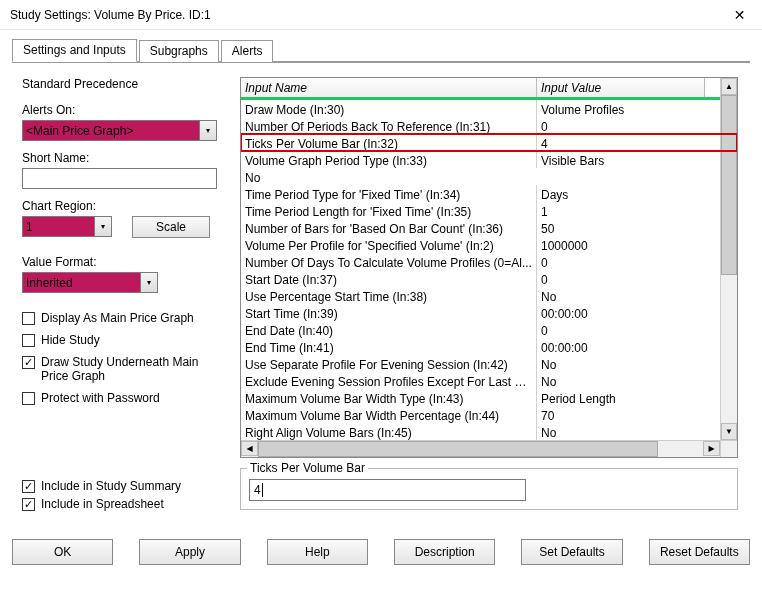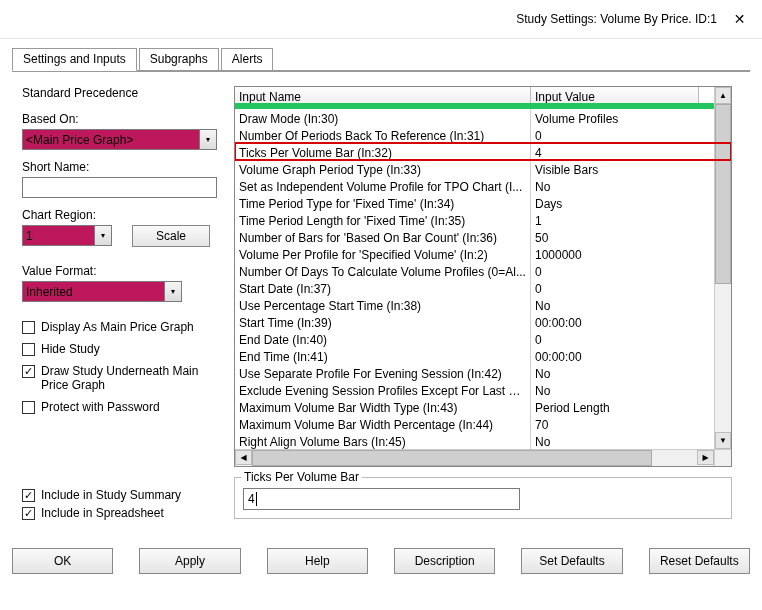--- a/index.html
+++ b/index.html
@@ -7,43 +7,42 @@
     margin: 0;
     font-family: "Segoe UI", Tahoma, sans-serif;
     font-size: 12px;
     background: #fff;
     color: #000;
     width: 762px;
     height: 610px;
     overflow: hidden;
   }
   .titlebar {
-    height: 39px;
+    height: 30px;
     display: flex;
     align-items: center;
     padding: 0 0 0 10px;
     border-bottom: 1px solid #e5e5e5;
-    text-align: right;
   }
   .titlebar .title { flex: 1; }
   .close-btn {
     width: 45px;
     height: 30px;
     display: flex;
     align-items: center;
     justify-content: center;
     font-size: 14px;
     cursor: default;
   }
   .content {
     padding: 8px 12px 10px 12px;
   }
   .tabs {
     display: flex;
-    align-items: flex-start;
+    align-items: center;
     position: relative;
     margin-bottom: 0;
   }
   .tab {
     border: 1px solid #999;
     border-bottom: none;
     padding: 3px 10px 4px 10px;
     margin-right: 2px;
     background: #fff;
     position: relative;
@@ -56,21 +55,21 @@
   }
   .tab-border {
     border: 1px solid #999;
     height: 0;
     margin-top: 0;
   }
   .tab-panel {
     border-left: 0;
     padding: 14px 6px 8px 10px;
     display: flex;
-    gap: 2px;
+    gap: 8px;
   }
   .left-col {
     width: 210px;
     display: flex;
     flex-direction: column;
   }
   .field-label {
     margin: 2px 0 3px 0;
   }
   .dropdown {
@@ -133,22 +132,23 @@
     position: relative;
     width: 498px;
     height: 381px;
     display:flex;
     flex-direction:column;
   }
   .lv-header {
     display:flex;
     height: 22px;
     background: #fff;
-    border-bottom: 6px solid #22c55e;
+    border-bottom: 3px solid #22c55e;
     flex-shrink:0;
+    font-style:italic;
   }
   .lv-header .col1, .lv-row .col1 {
     width: 296px;
     padding: 3px 4px;
     border-right: 1px solid #d0d0d0;
     white-space: nowrap;
     overflow:hidden;
     text-overflow: ellipsis;
   }
   .lv-header .col2, .lv-row .col2 {
@@ -269,42 +269,42 @@
     <div class="tab active">Settings and Inputs</div>
     <div class="tab">Subgraphs</div>
     <div class="tab">Alerts</div>
   </div>
   <div class="tab-border"></div>
 
   <div class="tab-panel">
     <div class="left-col">
       <div class="heading">Standard Precedence</div>
 
-      <div class="field-label">Based On:</div>
+      <div class="field-label">Alerts On:</div>
       <div class="dropdown">
         <span class="dd-val">&lt;Main Price Graph&gt;</span>
         <span class="dd-arrow">▾</span>
       </div>
 
       <div class="field-label">Short Name:</div>
       <div class="text-input">
         <span></span>
       </div>
 
       <div class="field-label">Chart Region:</div>
       <div class="inline-row">
         <div class="dropdown small-dd">
           <span class="dd-val">1</span>
           <span class="dd-arrow">▾</span>
         </div>
         <div class="btn-scale">Scale</div>
       </div>
 
       <div class="field-label">Value Format:</div>
-      <div class="dropdown" style="width:160px">
+      <div class="dropdown" style="width:136px">
         <span class="dd-val">Inherited</span>
         <span class="dd-arrow">▾</span>
       </div>
 
       <div style="height:6px"></div>
 
       <div class="chk-row">
         <span class="chk"></span>
         <span>Display As Main Price Graph</span>
       </div>
@@ -351,21 +351,20 @@
             </div>
             <div class="lv-row highlight">
               <div class="col1">Ticks Per Volume Bar   (In:32)</div>
               <div class="col2">4</div>
             </div>
             <div class="lv-row">
               <div class="col1">Volume Graph Period Type   (In:33)</div>
               <div class="col2">Visible Bars</div>
             </div>
             <div class="lv-row">
-              <div class="col1">Set as Independent Volume Profile for TPO Chart   (I...</div>
               <div class="col2">No</div>
             </div>
             <div class="lv-row">
               <div class="col1">Time Period Type for 'Fixed Time'   (In:34)</div>
               <div class="col2">Days</div>
             </div>
             <div class="lv-row">
               <div class="col1">Time Period Length for 'Fixed Time'   (In:35)</div>
               <div class="col2">1</div>
             </div>

